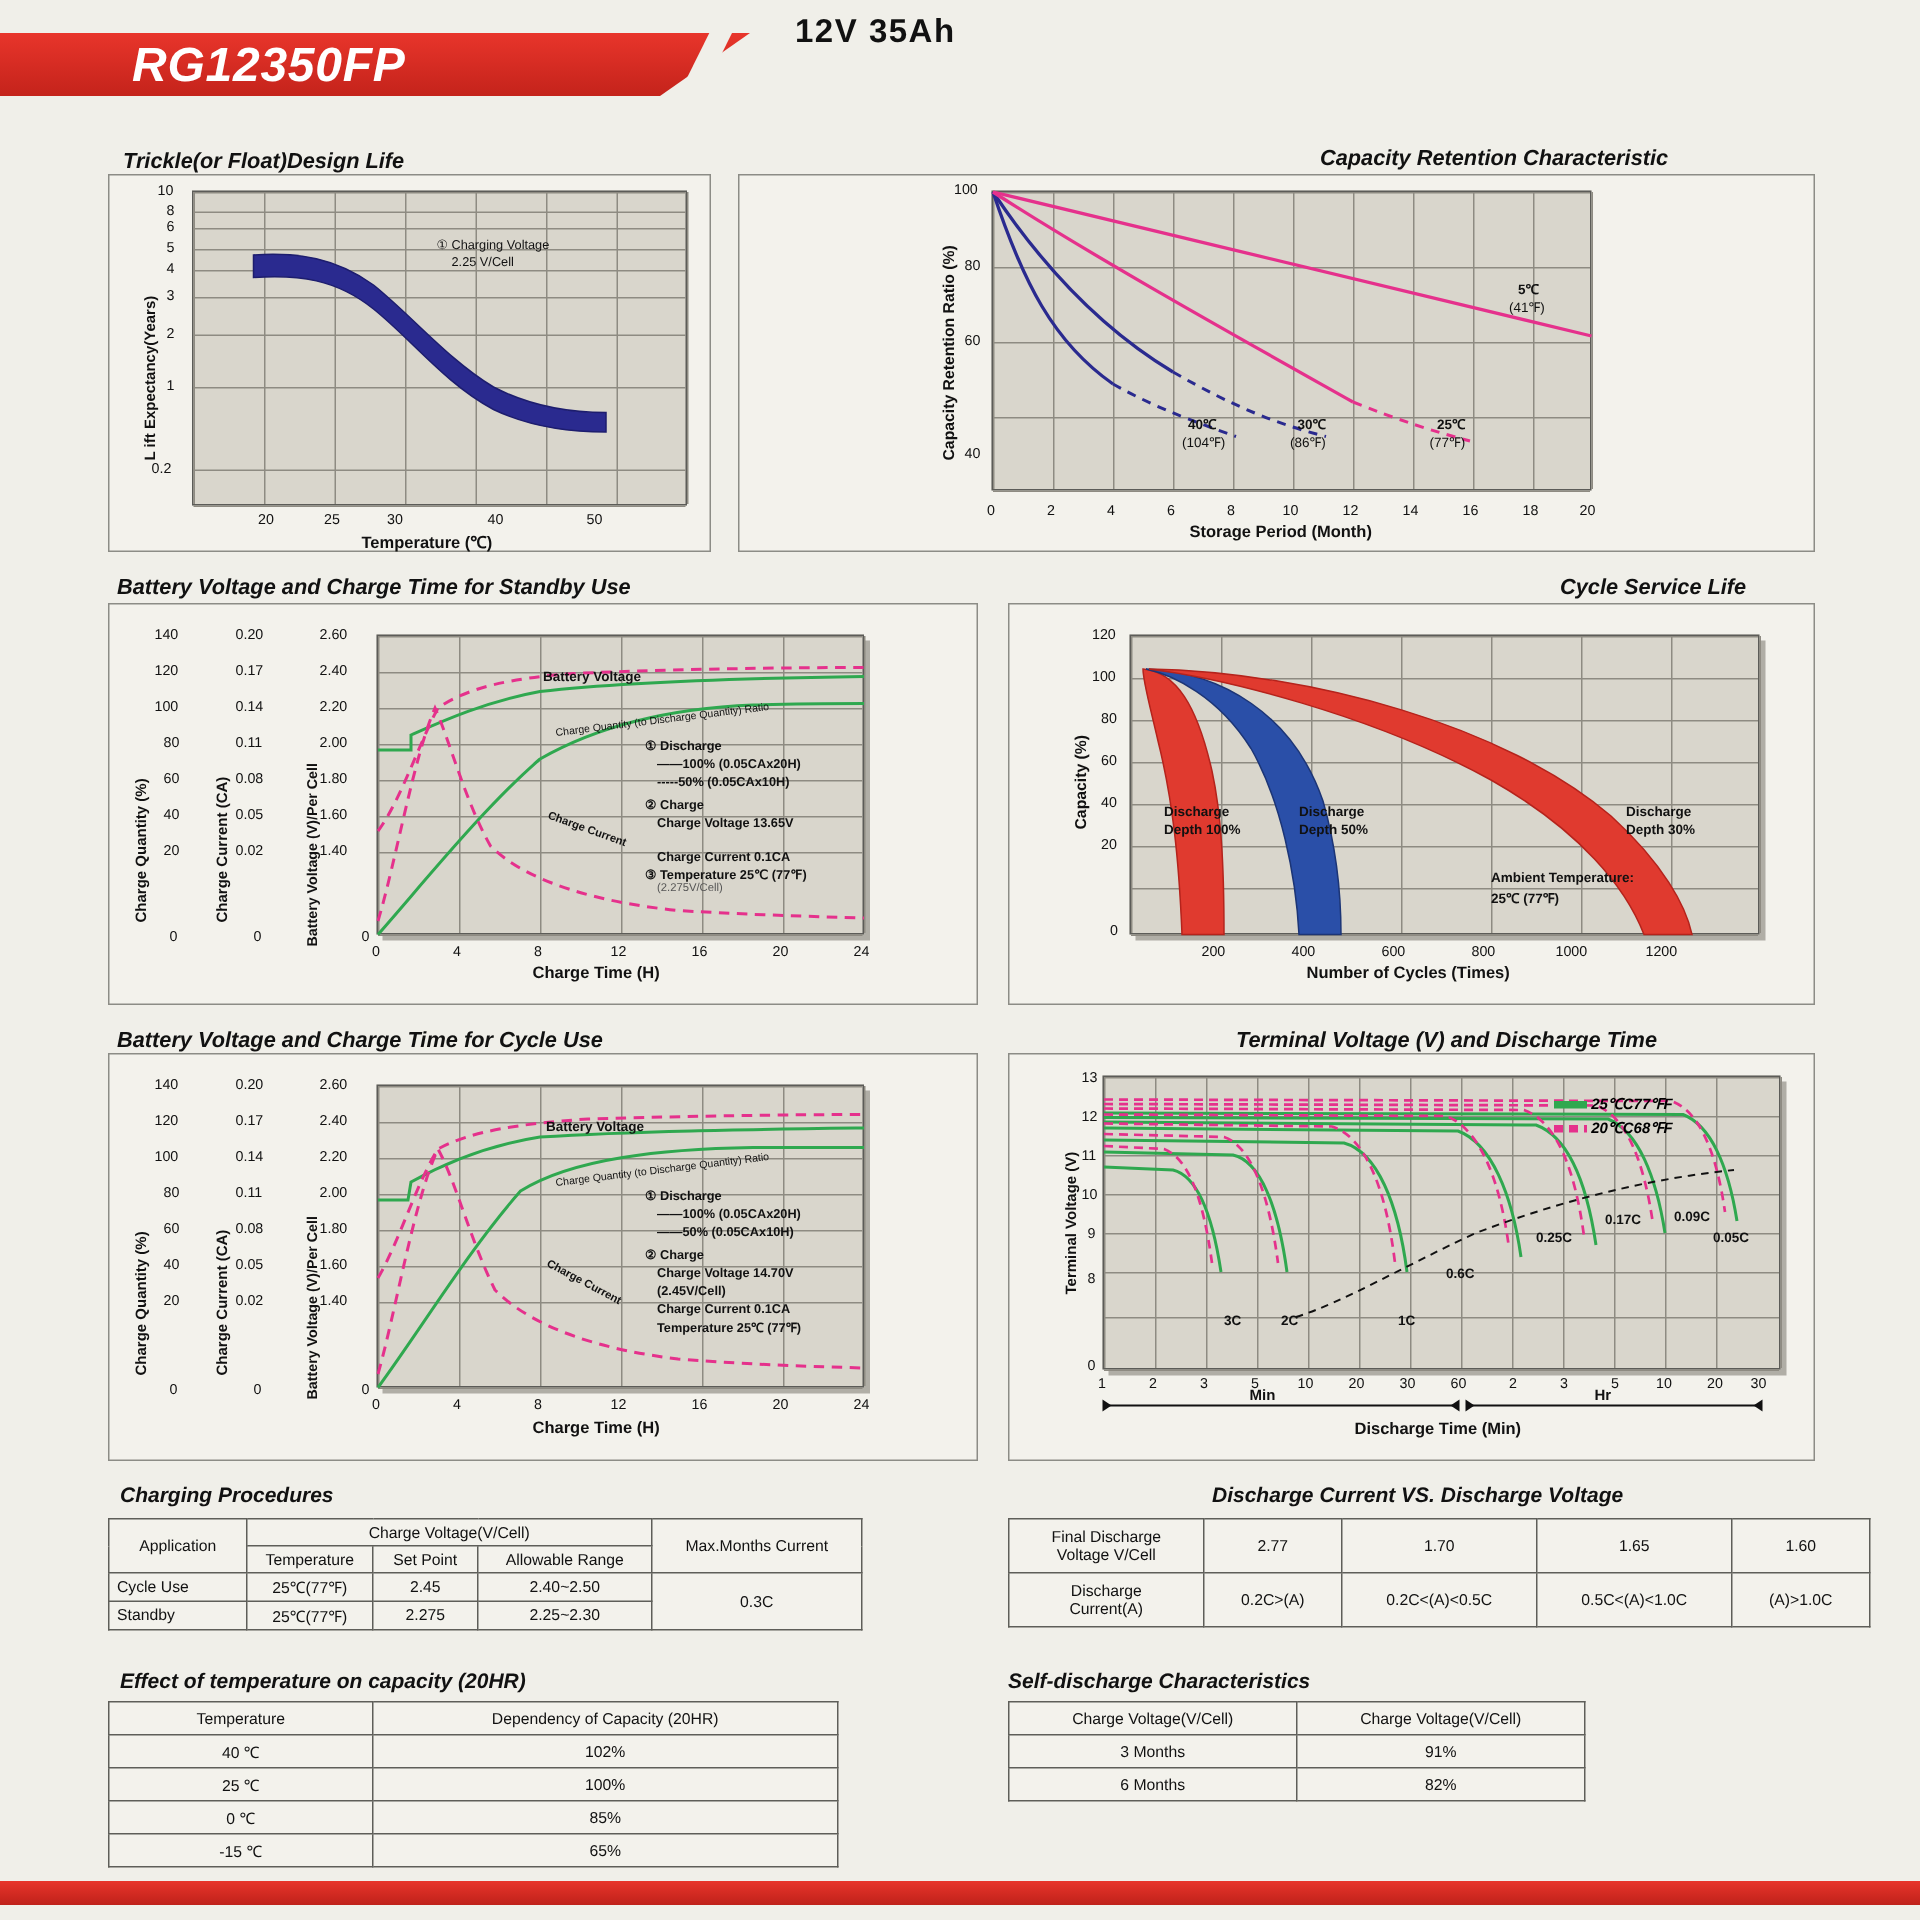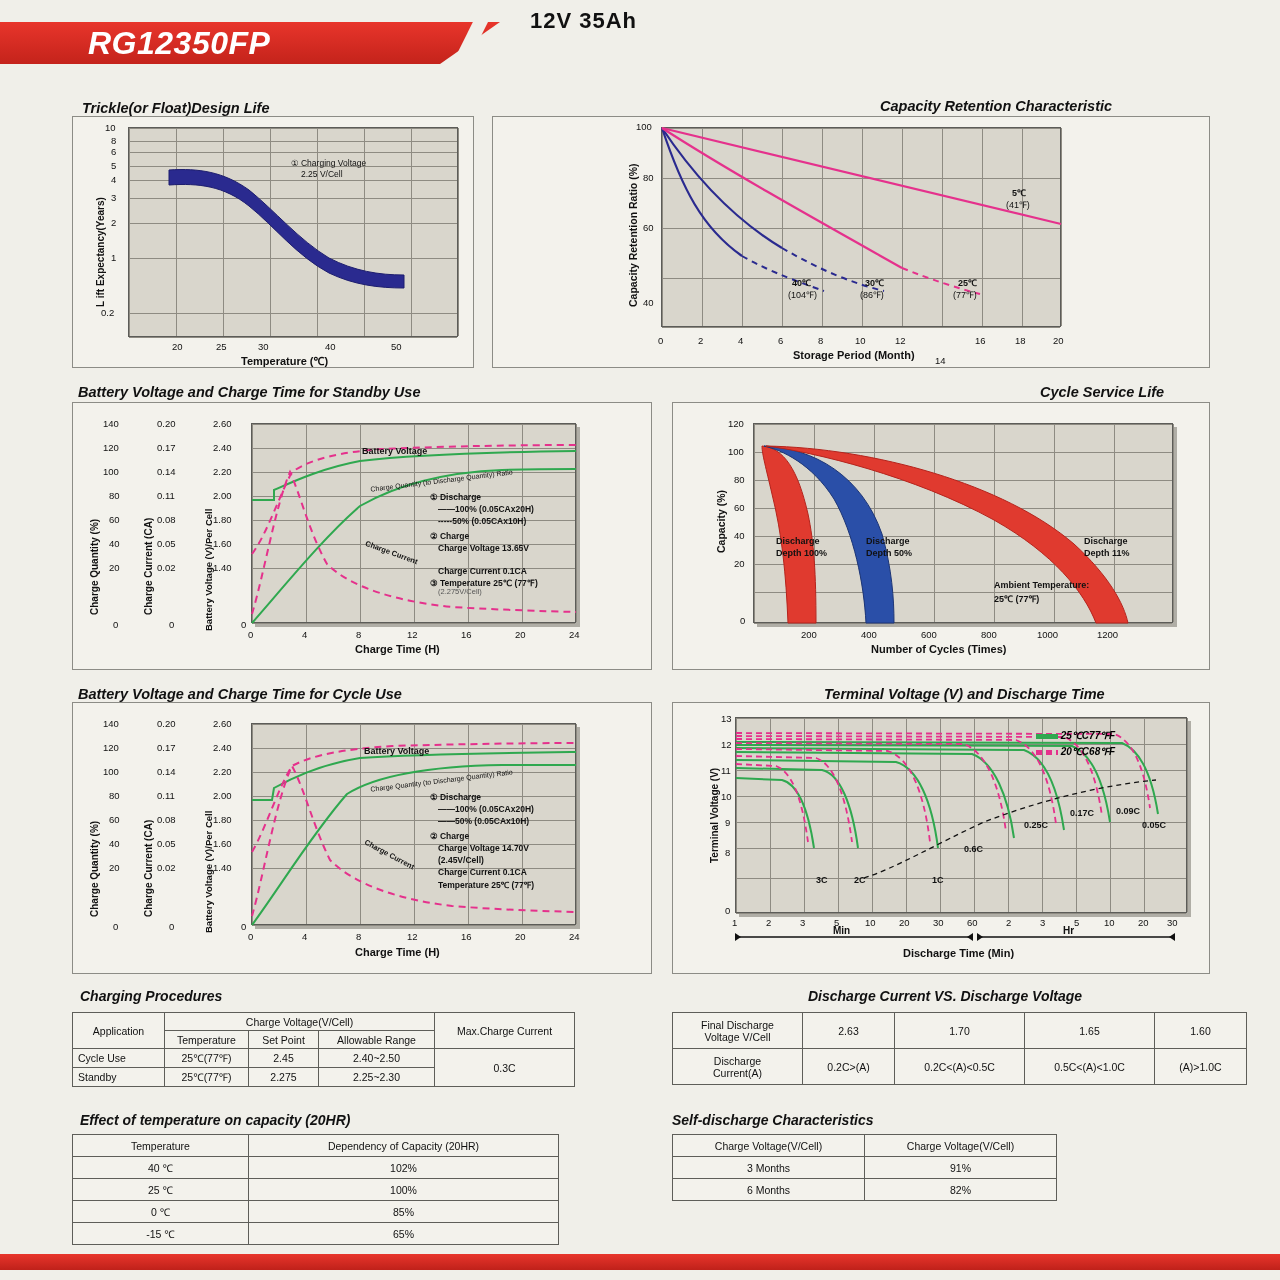--- a/index.html
+++ b/index.html
@@ -192,21 +192,21 @@
     <div class="axlabel" style="left:150px; top:180px;">40</div>
     <div class="axtitle vert" style="left:134px; top:190px; font-size:10.5px;">Capacity Retention Ratio (%)</div>
 
     <div class="axlabel" style="left:165px; top:218px;">0</div>
     <div class="axlabel" style="left:205px; top:218px;">2</div>
     <div class="axlabel" style="left:245px; top:218px;">4</div>
     <div class="axlabel" style="left:285px; top:218px;">6</div>
     <div class="axlabel" style="left:325px; top:218px;">8</div>
     <div class="axlabel" style="left:362px; top:218px;">10</div>
     <div class="axlabel" style="left:402px; top:218px;">12</div>
-    <div class="axlabel" style="left:442px; top:218px;margin-top:20px;">14</div>
+    <div class="axlabel" style="left:442px; top:218px;">14</div>
     <div class="axlabel" style="left:482px; top:218px;">16</div>
     <div class="axlabel" style="left:522px; top:218px;">18</div>
     <div class="axlabel" style="left:560px; top:218px;">20</div>
     <div class="axtitle" style="left:300px; top:232px;">Storage Period (Month)</div>
   </div>
 
   <div class="panel-title" style="left:78px; top:384px;">Battery Voltage and Charge Time for Standby Use</div>
   <div class="panel" style="left:72px; top:402px; width:580px; height:268px;">
 
     <div class="axtitle vert" style="left:16px; top:212px; font-size:10px;">Charge Quantity (%)</div>
@@ -315,21 +315,21 @@
 
         <path d="M 10 22 C 60 24, 108 52, 128 110 C 138 145, 140 175, 140 199 L 112 199 C 110 160, 100 110, 80 75 C 58 40, 28 26, 10 22 Z" fill="#2a4fa8" stroke="#1c3576" stroke-width="1"></path>
 
         <path d="M 12 22 C 120 24, 250 60, 320 120 C 355 152, 370 180, 374 199 L 342 199 C 330 168, 300 130, 240 96 C 160 52, 60 28, 12 22 Z" fill="#e03a2f" stroke="#b5231c" stroke-width="1"></path>
       </svg>
       <div class="note b" style="left:22px; top:112px; font-size:9px;">Discharge</div>
       <div class="note b" style="left:22px; top:124px; font-size:9px;">Depth 100%</div>
       <div class="note b" style="left:112px; top:112px; font-size:9px;">Discharge</div>
       <div class="note b" style="left:112px; top:124px; font-size:9px;">Depth 50%</div>
       <div class="note b" style="left:330px; top:112px; font-size:9px;">Discharge</div>
-      <div class="note b" style="left:330px; top:124px; font-size:9px;">Depth 11%</div>
+      <div class="note b" style="left:330px; top:124px; font-size:9px;">Depth 30%</div>
       <div class="note b" style="left:240px; top:156px; font-size:9px;">Ambient Temperature:</div>
       <div class="note b" style="left:240px; top:168px; font-size:9px;">25℃  (77℉)</div>
     </div>
 
     <div class="axlabel" style="left:55px; top:15px;">120</div>
     <div class="axlabel" style="left:55px; top:43px;">100</div>
     <div class="axlabel" style="left:61px; top:71px;">80</div>
     <div class="axlabel" style="left:61px; top:99px;">60</div>
     <div class="axlabel" style="left:61px; top:127px;">40</div>
     <div class="axlabel" style="left:61px; top:155px;">20</div>
@@ -525,21 +525,21 @@
     <div class="axtitle" style="left:230px; top:244px;">Discharge Time (Min)</div>
   </div>
 
   <div class="sect-title" style="left:80px; top:988px;">Charging Procedures</div>
   <div class="tbl-wrap" style="left:72px; top:1012px;">
     <table>
       <tbody>
           <tr>
         <td rowspan="2" style="width:92px; height:36px;">Application</td>
         <td colspan="3" style="width:270px;">Charge Voltage(V/Cell)</td>
-        <td rowspan="2" style="width:140px;">Max.Charge Current</td>
+        <td rowspan="2" style="width:140px;">Max.Months Current</td>
       </tr>
       <tr>
         <td style="width:84px;">Temperature</td>
         <td style="width:70px;">Set Point</td>
         <td style="width:116px;">Allowable Range</td>
       </tr>
       <tr>
         <td style="text-align:left; padding-left:5px;">Cycle Use</td>
         <td>25℃(77℉)</td>
         <td>2.45</td>
@@ -558,21 +558,21 @@
 
   <div class="sect-title" style="left:808px; top:988px;">Discharge Current VS. Discharge Voltage</div>
   <div class="tbl-wrap" style="left:672px; top:1012px;">
     <table>
       <tbody>
           <tr>
         <td style="width:130px; height:36px;">
           <div>Final Discharge</div>
           <div>Voltage V/Cell</div>
         </td>
-        <td style="width:92px;">2.63</td>
+        <td style="width:92px;">2.77</td>
         <td style="width:130px;">1.70</td>
         <td style="width:130px;">1.65</td>
         <td style="width:92px;">1.60</td>
       </tr>
       <tr>
         <td style="height:36px;">
           <div>Discharge</div>
           <div>Current(A)</div>
         </td>
         <td>0.2C&gt;(A)</td>

